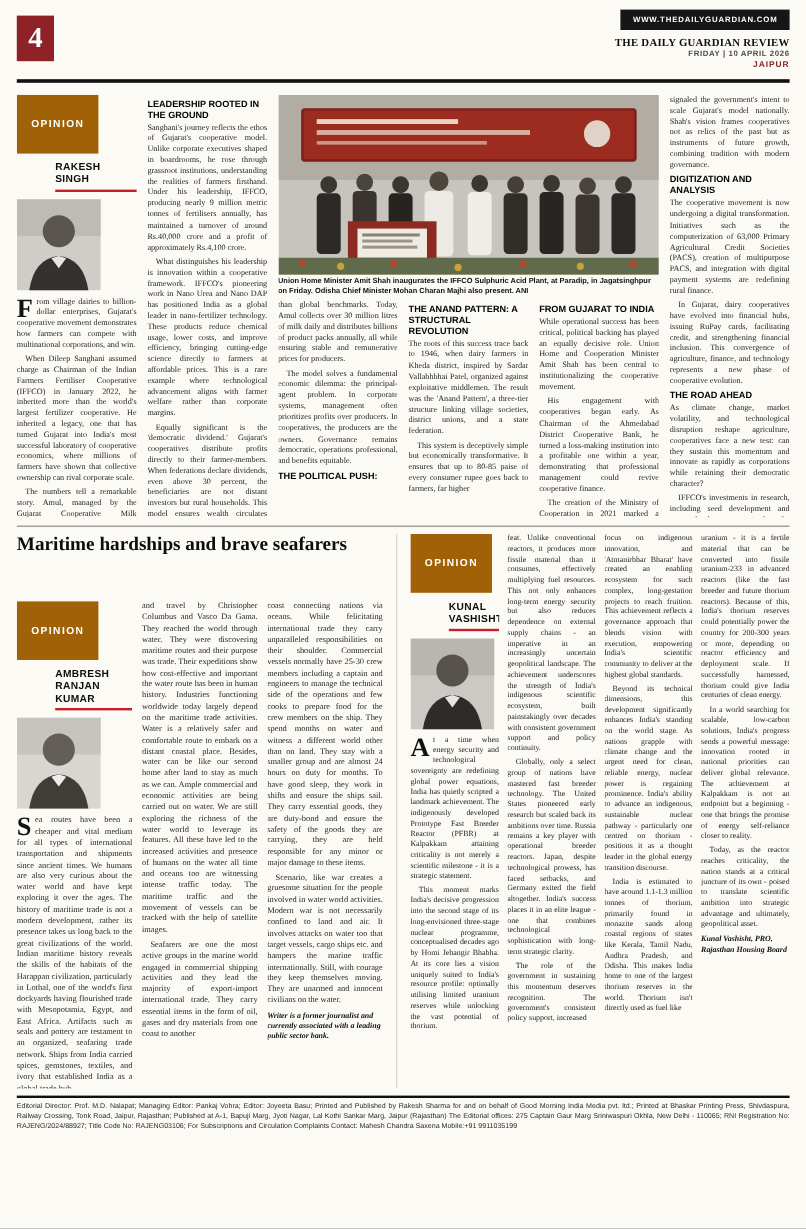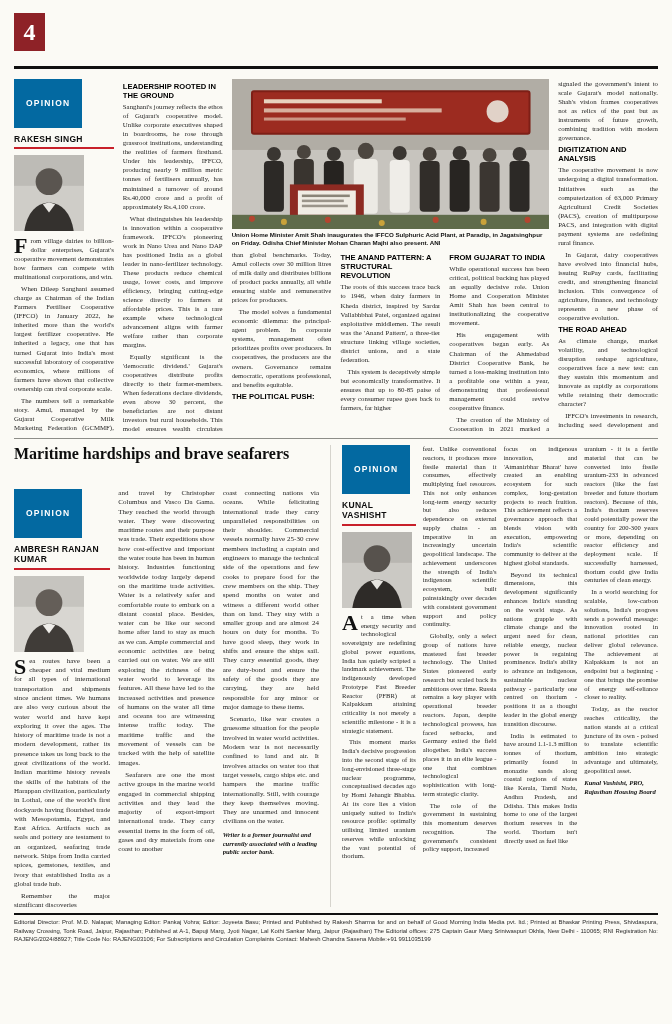--- a/index.html
+++ b/index.html
@@ -31,59 +31,65 @@
   .lead-grid { display:grid; grid-template-columns:repeat(6,1fr); gap:9px; height:352px; overflow:hidden; }
   .lcol { overflow:hidden; }
   .lead-mid { grid-column:3/6; display:flex; flex-direction:column; overflow:hidden; }
   .mid-cols { display:grid; grid-template-columns:repeat(3,1fr); gap:9px; flex:1; overflow:hidden; margin-top:3px; }
 
   .bp { font-size:6.8px; line-height:1.33; text-align:justify; color:#1d1d1d; margin-bottom:3px; }
   .bp.ind { text-indent:7px; }
   .ch { font:bold 7.6px/1.2 "Liberation Sans", sans-serif; color:#000; margin:3px 0 2px; }
   .dropcap::first-letter { float:left; font-size:22px; line-height:17px; font-weight:bold; padding:1px 3px 0 0; color:#111; }
 
-  .op-tag { display:inline-block; background:#0369a1; color:#fff; padding:20px 12px;
+  .op-tag { display:inline-block; background:#a16207; color:#fff; padding:20px 12px;
             font:bold 8.5px/1 "Liberation Sans", sans-serif; letter-spacing:1.2px;text-align:right; }
   .op-author { font:bold 8.5px/1.25 "Liberation Sans", sans-serif; letter-spacing:.3px; color:#0d0d0d;
-               margin-top:6px; padding-bottom:3px; border-bottom:2px solid #c8202a; }
+               margin-top:6px; padding-bottom:3px; border-bottom:2px solid #c8202a;margin-left:32px; }
   .portrait { width:70px; height:76px; margin:6px 0 5px; }
   .portrait svg { display:block; width:100%; height:100%; }
 
   .lead-fig { margin:0; }
   .lead-photo { width:100%; height:150px; }
   .lead-photo svg { display:block; width:100%; height:100%; }
   .lead-cap { font:bold 6.2px/1.3 "Liberation Sans", sans-serif; color:#111; margin-top:2px; }
 
   
   .midrule { border-top:1px solid #8d8d88; margin:7px 0 6px; }
   .bottom { display:flex; gap:11px; height:462px; overflow:hidden; }
   .vdiv { width:1px; background:#d6d4cd; }
   .art { overflow:hidden; }
   .art-maritime { width:305px; flex:none; }
   .art-nuclear { flex:1; }
-  .art-head { font:bold 16px/1.08 "Liberation Serif", serif; color:#0d0d0d; height:36px; overflow:hidden; margin-bottom:8px; }
+  .art-head { font:bold 16px/1.08 "Liberation Serif", serif; color:#0d0d0d; height:36px; overflow:hidden; margin-bottom:20px; }
   .art-nuclear .art-head { font-size:15px; letter-spacing:-0.2px; }
   .art-cols { display:grid; height:418px; overflow:hidden; }
   .cols-3 { grid-template-columns:repeat(3,1fr); gap:8px; }
   .cols-4 { grid-template-columns:repeat(4,1fr); gap:7px; }
   .art-maritime .bp { font-size:7px; }
   .art-nuclear .bp { font-size:6.6px; }
   .credit { font:italic bold 6.6px/1.35 "Liberation Serif", serif; color:#111; margin-top:4px; }
 
   
   .imprint { border-top:2px solid #101010; margin-top:6px; padding-top:3px;
              font:5.9px/1.45 "Liberation Sans", sans-serif; color:#2a2a2a; text-align:justify; }
 </style>
 </head>
 <body>
 
 <div class="page">
 
   <header class="masthead">
     <div class="pageno">4</div>
+    <div class="mast-right">
+      <div class="mast-url">WWW.THEDAILYGUARDIAN.COM</div>
+      <div class="mast-paper">THE DAILY GUARDIAN REVIEW</div>
+      <div class="mast-date">FRIDAY | 10 APRIL 2026</div>
+      <div class="mast-city">JAIPUR</div>
+    </div>
   </header>
   <div class="toprule"></div>
 
   <section>
 
     <div class="lead-grid">
 
       <div class="lcol">
         <div class="op-tag">OPINION</div>
         <div class="op-author">RAKESH SINGH</div>

